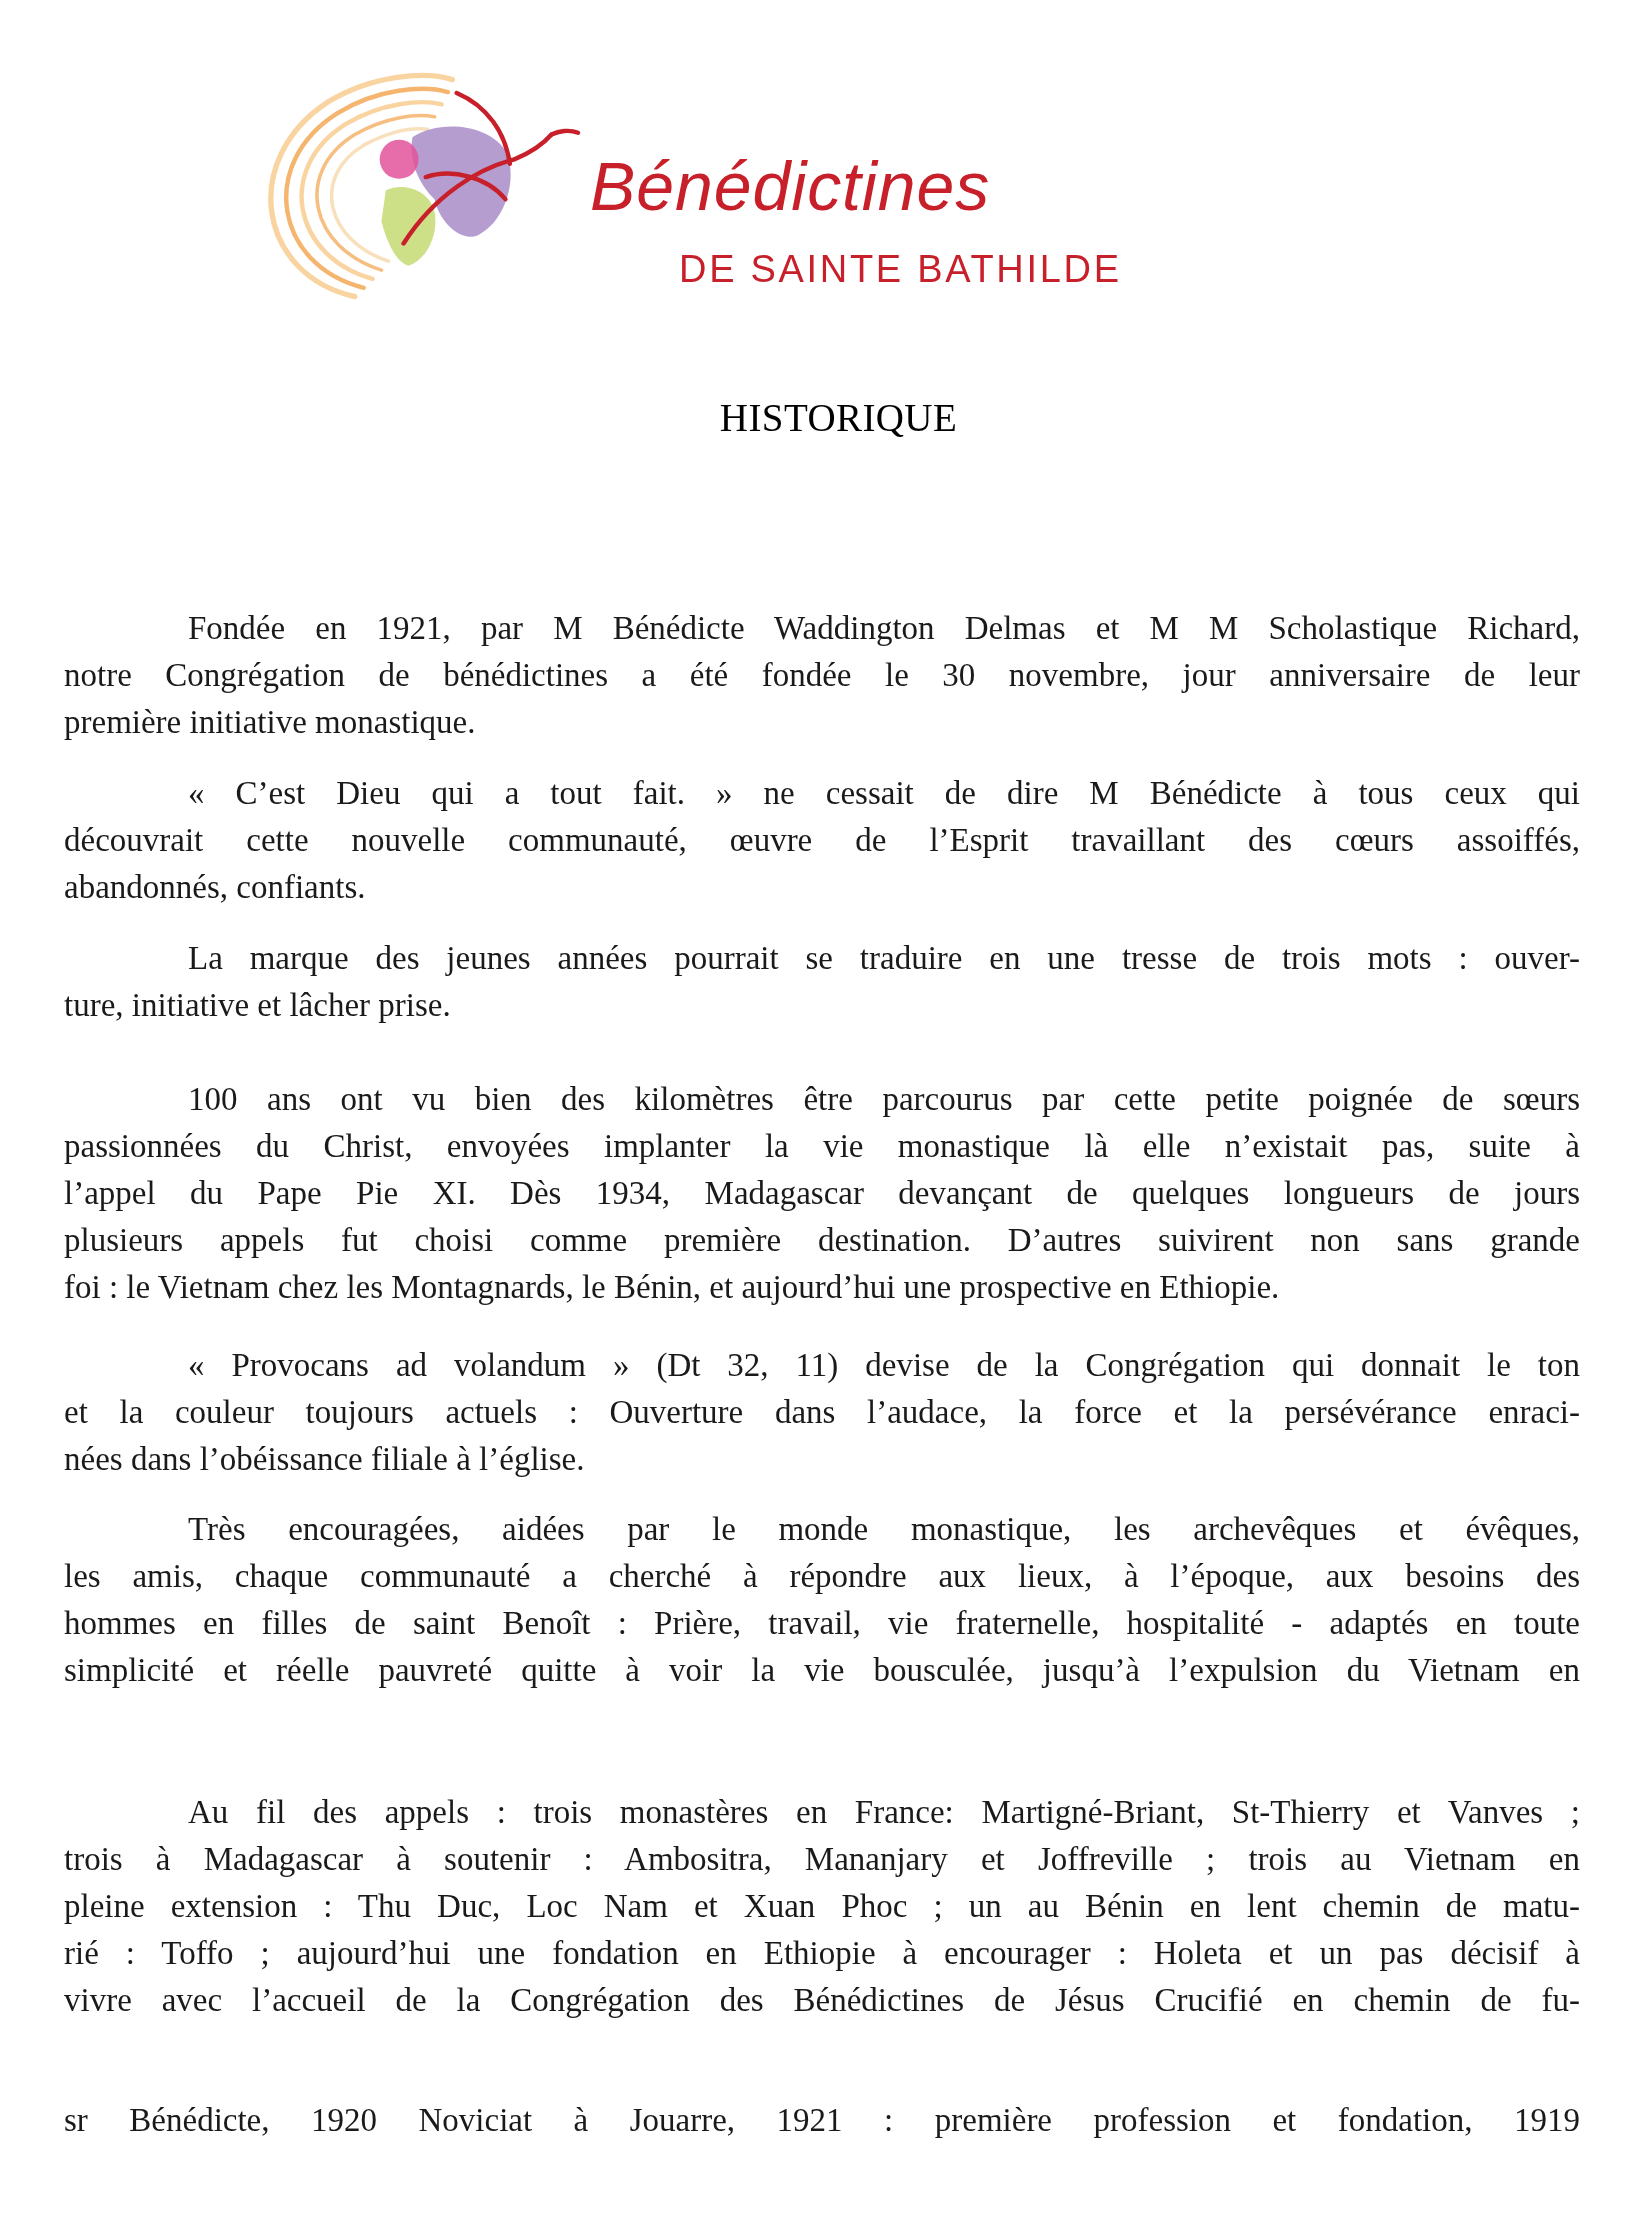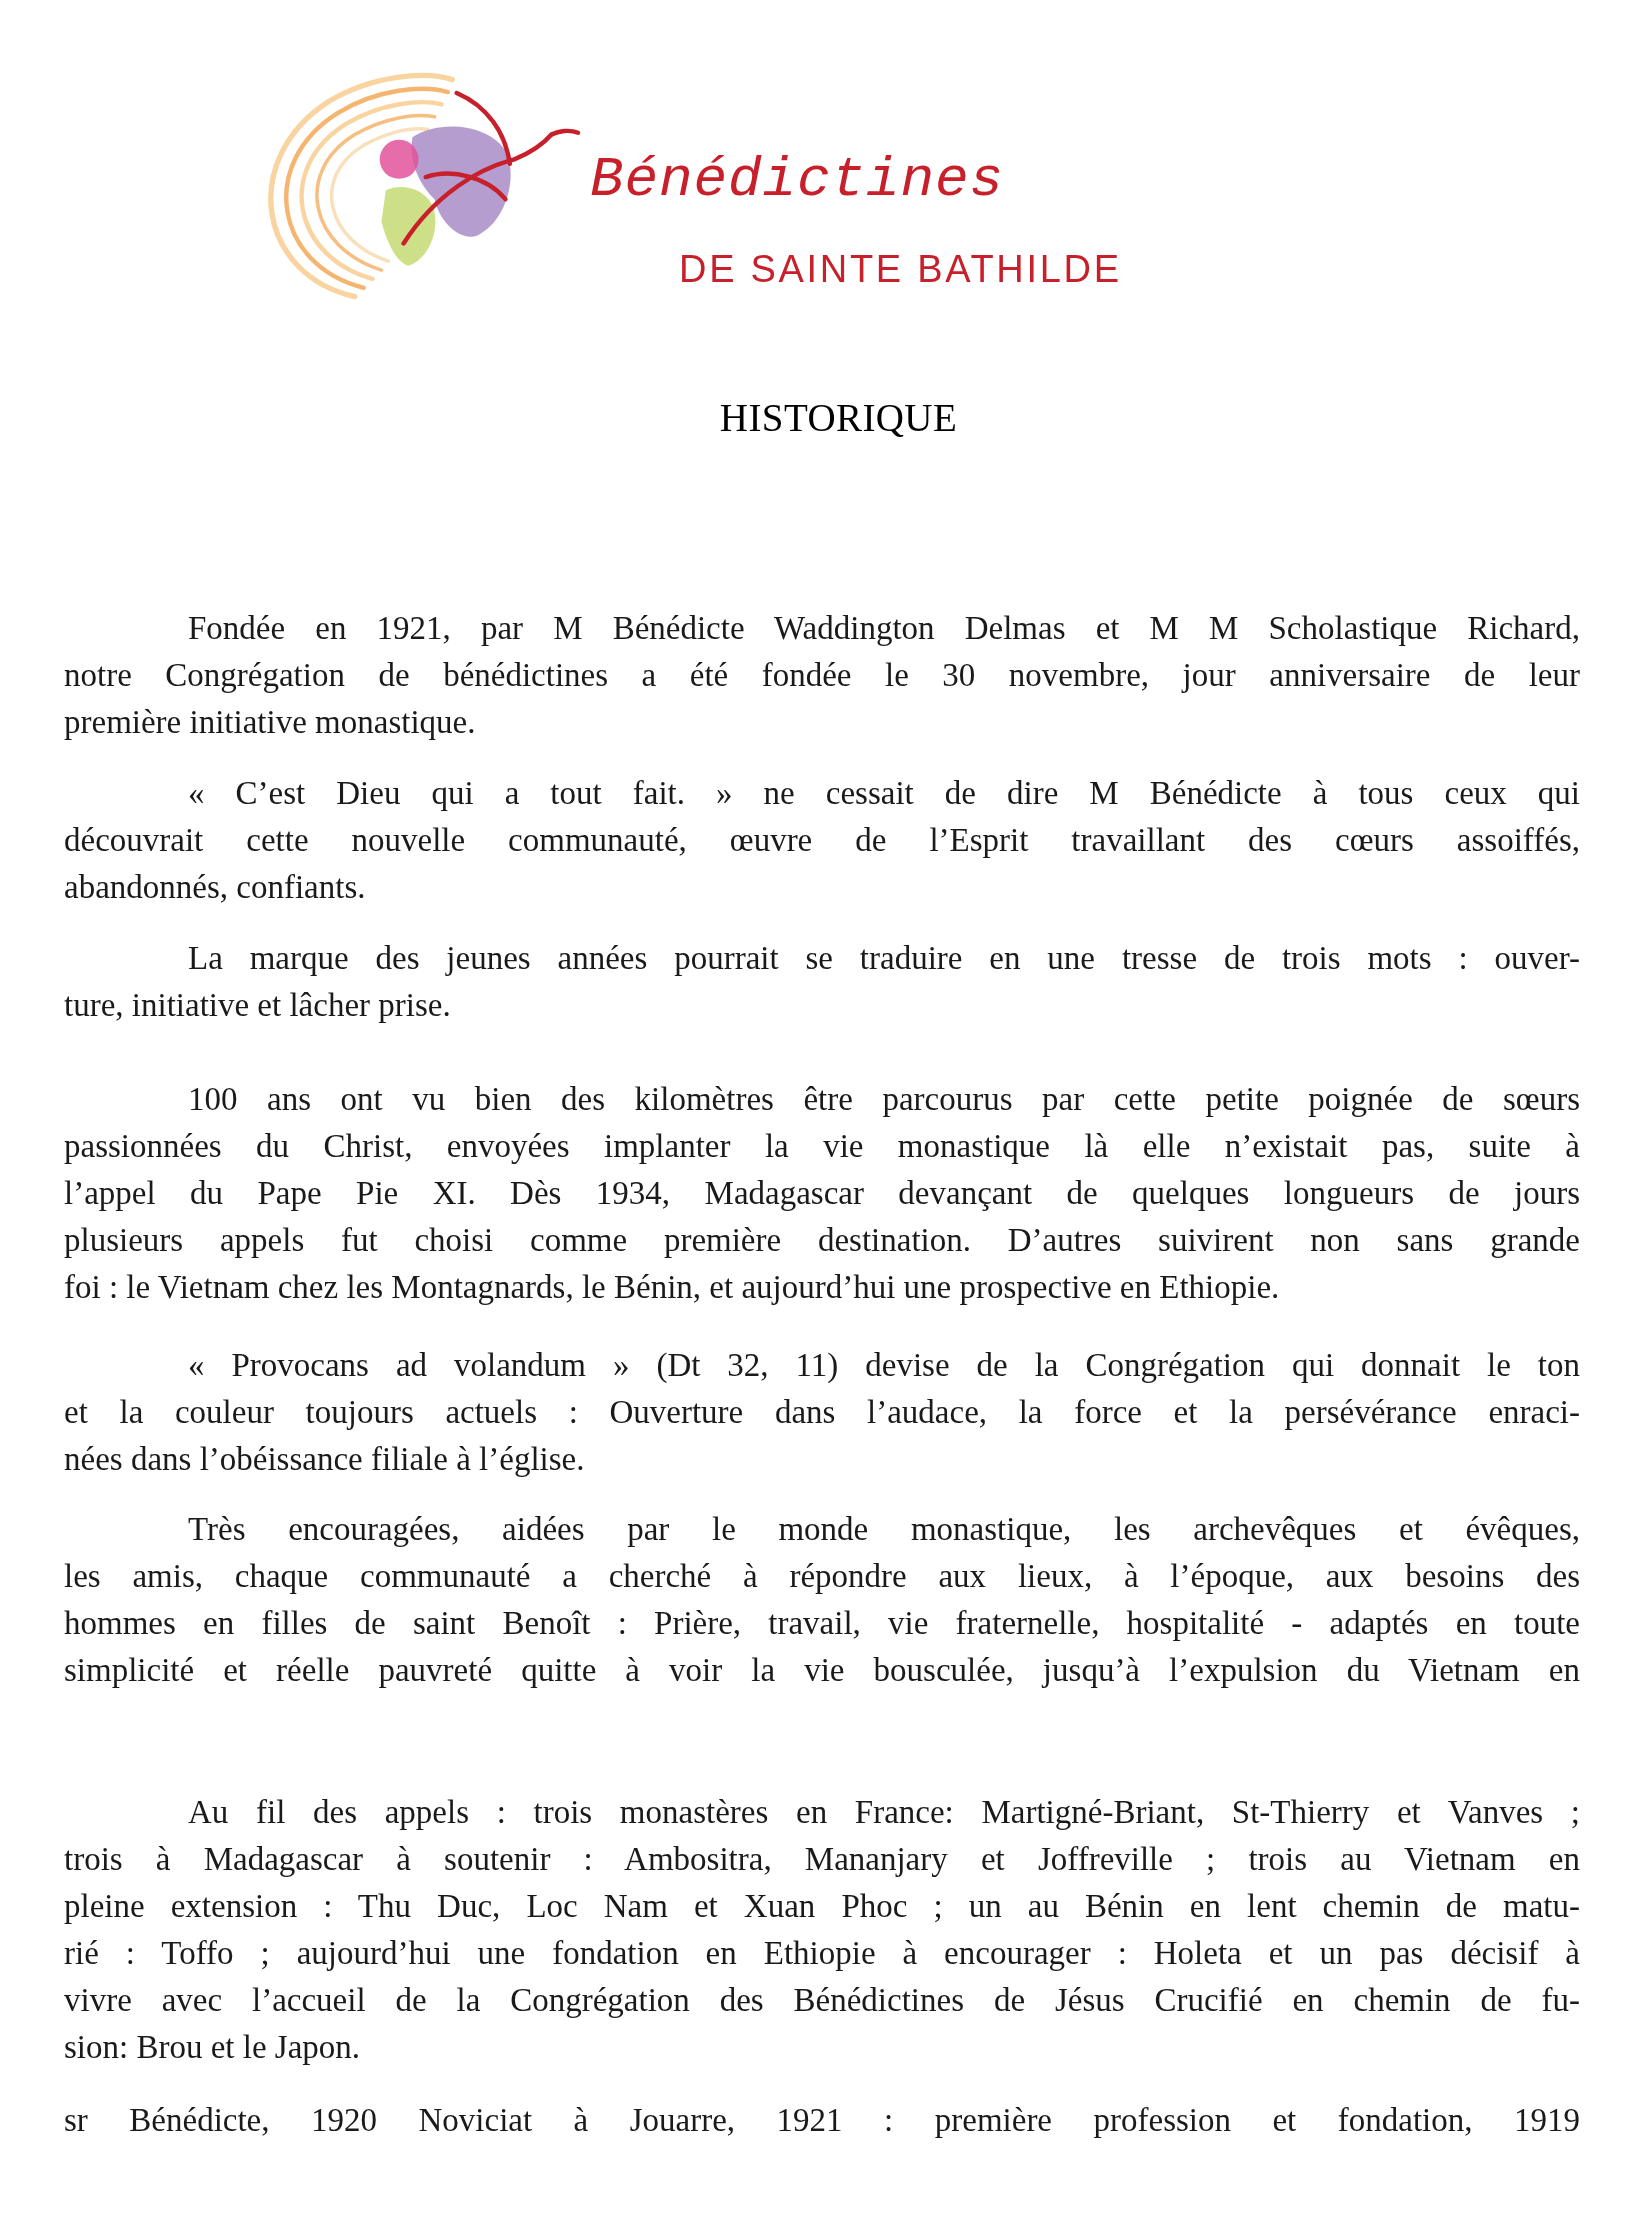--- a/index.html
+++ b/index.html
@@ -1,21 +1,21 @@
 <!DOCTYPE html>
 <html style="font-size:14px"><head>
 <meta charset="utf-8">
 <style>
   html, body { margin:0; padding:0; background:#ffffff; }
   body { width:1645px; height:2227px; position:relative; overflow:hidden;
          font-family:"Liberation Serif","DejaVu Serif",serif; color:#1a1a1a; }
   .logo { position:absolute; left:222px; top:53px; width:1029px; height:257px; }
   .logo-swirl { position:absolute; left:0; top:0; }
-  .logo-script { position:absolute; left:368px; top:99px; font-family:Liberation Mono, monospace;
-                 font-style:italic; font-size:56px; color:#c8202a; letter-spacing:0.9px; line-height:1; }
+  .logo-script { position:absolute; left:368px; top:99px; font-family:Liberation Sans, sans-serif;
+                 font-style:italic; font-size:68px; color:#c8202a; letter-spacing:0.9px; line-height:1; }
   .logo-sub { position:absolute; left:457px; top:195px; font-family:"Liberation Sans",sans-serif;
               font-size:38px; color:#c8202a; letter-spacing:2.7px; }
   .title { position:absolute; left:0; width:1645px; top:379px; text-align:center; font-size:39px;
            letter-spacing:0.4px; color:#000000; margin:16px; font-weight:normal; }
   .doc { position:absolute; left:64px; width:1516px; top:0; }
   .para { position:absolute; left:0; width:1516px; font-size:33px; line-height:47px; }
   .line { display:block; height:47px; white-space:nowrap; text-align:justify; text-align-last:justify; }
   .line.last { text-align-last:left; }
   .line.indent { padding-left:124px; }
 </style>
@@ -79,19 +79,18 @@
       <span class="line">les amis, chaque communauté a cherché à répondre aux lieux, à l’époque, aux besoins des</span>
       <span class="line">hommes en filles de saint Benoît : Prière, travail, vie fraternelle, hospitalité - adaptés en toute</span>
       <span class="line">simplicité et réelle pauvreté quitte à voir la vie bousculée, jusqu’à l’expulsion du Vietnam en</span>
     </div>
     <div class="para" style="top: 1789px;">
       <span class="line indent">Au fil des appels : trois monastères en France: Martigné-Briant, St-Thierry et Vanves ;</span>
       <span class="line">trois à Madagascar à soutenir : Ambositra, Mananjary et Joffreville ; trois au Vietnam en</span>
       <span class="line">pleine extension : Thu Duc, Loc Nam et Xuan Phoc ; un au Bénin en lent chemin de matu-</span>
       <span class="line">rié : Toffo ; aujourd’hui une fondation en Ethiopie à encourager : Holeta et un pas décisif à</span>
       <span class="line">vivre avec l’accueil de la Congrégation des Bénédictines de Jésus Crucifié en chemin de fu-</span>
-      <span class="line last">sion: Brou et le Japon.</span>
     </div>
     <div class="para" style="top: 2097px;">
       <span class="line">sr Bénédicte, 1920 Noviciat à Jouarre, 1921 : première profession et fondation, 1919</span>
     </div>
   </div>
 
 
 </body></html>

